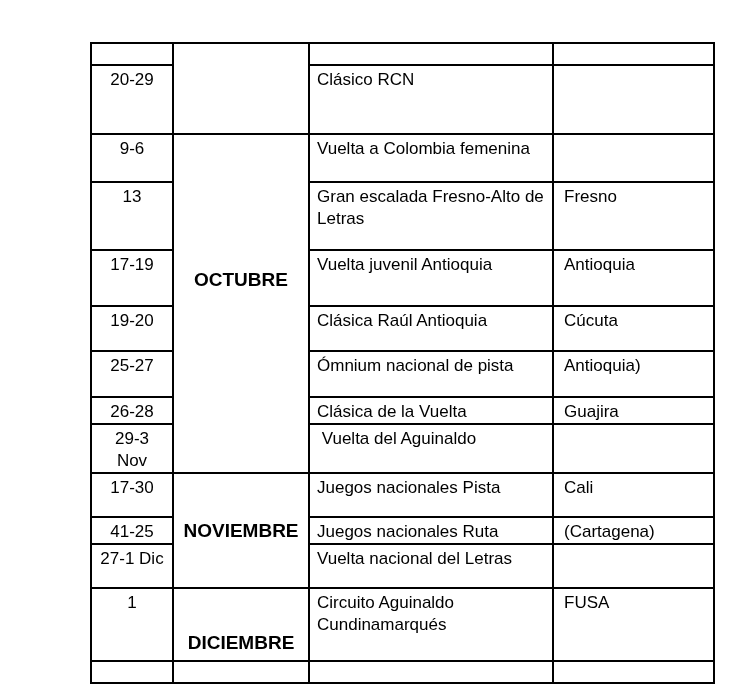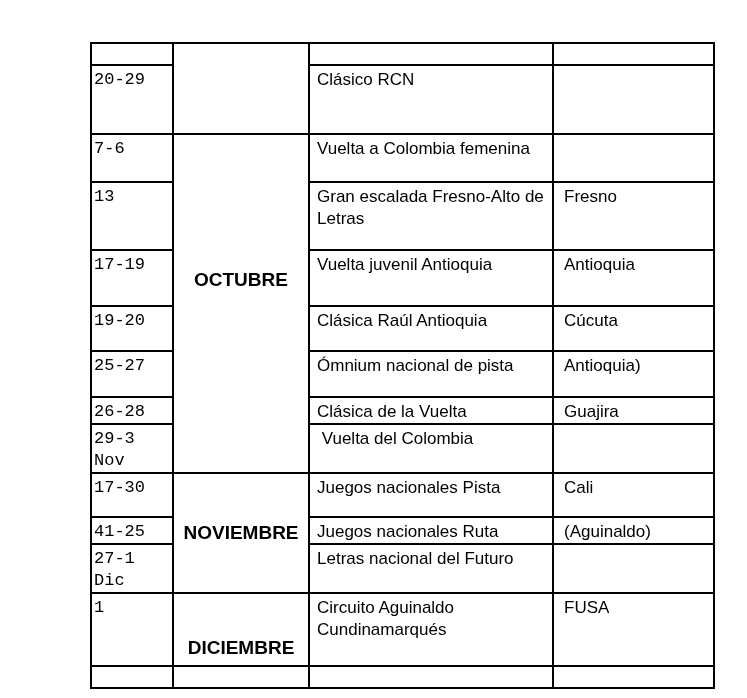--- a/index.html
+++ b/index.html
@@ -26,23 +26,23 @@
     border: 2px solid #000000;
     vertical-align: top;
     padding: 3px 7px 0 7px;
     font-size: 17px;
     line-height: 22px;
     white-space: pre-wrap;
     overflow: hidden;
     word-wrap: break-word;
   }
   td.date-cell {
+    text-align: center;
     padding-left: 2px;
     padding-right: 2px;
-    font-family: Liberation Mono, monospace;
   }
   td.location-cell {
     padding-left: 10px;
   }
   td.month-cell {
     text-align: center;
     font-weight: bold;
     font-size: 19px;
     padding: 0 2px;
   }
@@ -69,21 +69,21 @@
     <td class="location-cell"></td>
   </tr>
 
   <tr style="height:69px">
     <td class="date-cell">20-29</td>
     <td class="event-cell">Clásico RCN</td>
     <td class="location-cell"></td>
   </tr>
 
   <tr style="height:48px">
-    <td class="date-cell">7-6</td>
+    <td class="date-cell">9-6</td>
     <td class="month-cell month-cell-october" rowspan="7">OCTUBRE</td>
     <td class="event-cell">Vuelta a Colombia femenina</td>
     <td class="location-cell"></td>
   </tr>
 
   <tr style="height:68px">
     <td class="date-cell">13</td>
     <td class="event-cell">Gran escalada Fresno-Alto de
 Letras</td>
     <td class="location-cell">Fresno</td>
@@ -109,40 +109,40 @@
 
   <tr style="height:25px">
     <td class="date-cell">26-28</td>
     <td class="event-cell">Clásica de la Vuelta</td>
     <td class="location-cell">Guajira</td>
   </tr>
 
   <tr style="height:44px">
     <td class="date-cell">29-3
 Nov</td>
-    <td class="event-cell"> Vuelta del Colombia</td>
+    <td class="event-cell"> Vuelta del Aguinaldo</td>
     <td class="location-cell"></td>
   </tr>
 
   <tr style="height:44px">
     <td class="date-cell">17-30</td>
     <td class="month-cell month-cell-november" rowspan="3">NOVIEMBRE</td>
     <td class="event-cell">Juegos nacionales Pista</td>
     <td class="location-cell">Cali</td>
   </tr>
 
   <tr style="height:27px">
     <td class="date-cell">41-25</td>
     <td class="event-cell">Juegos nacionales Ruta</td>
-    <td class="location-cell">(Aguinaldo)</td>
+    <td class="location-cell">(Cartagena)</td>
   </tr>
 
   <tr style="height:44px">
     <td class="date-cell">27-1 Dic</td>
-    <td class="event-cell">Letras nacional del Futuro</td>
+    <td class="event-cell">Vuelta nacional del Letras</td>
     <td class="location-cell"></td>
   </tr>
 
   <tr style="height:73px">
     <td class="date-cell">1</td>
     <td class="month-cell month-cell-december">DICIEMBRE</td>
     <td class="event-cell">Circuito Aguinaldo
 Cundinamarqués</td>
     <td class="location-cell">FUSA</td>
   </tr>

